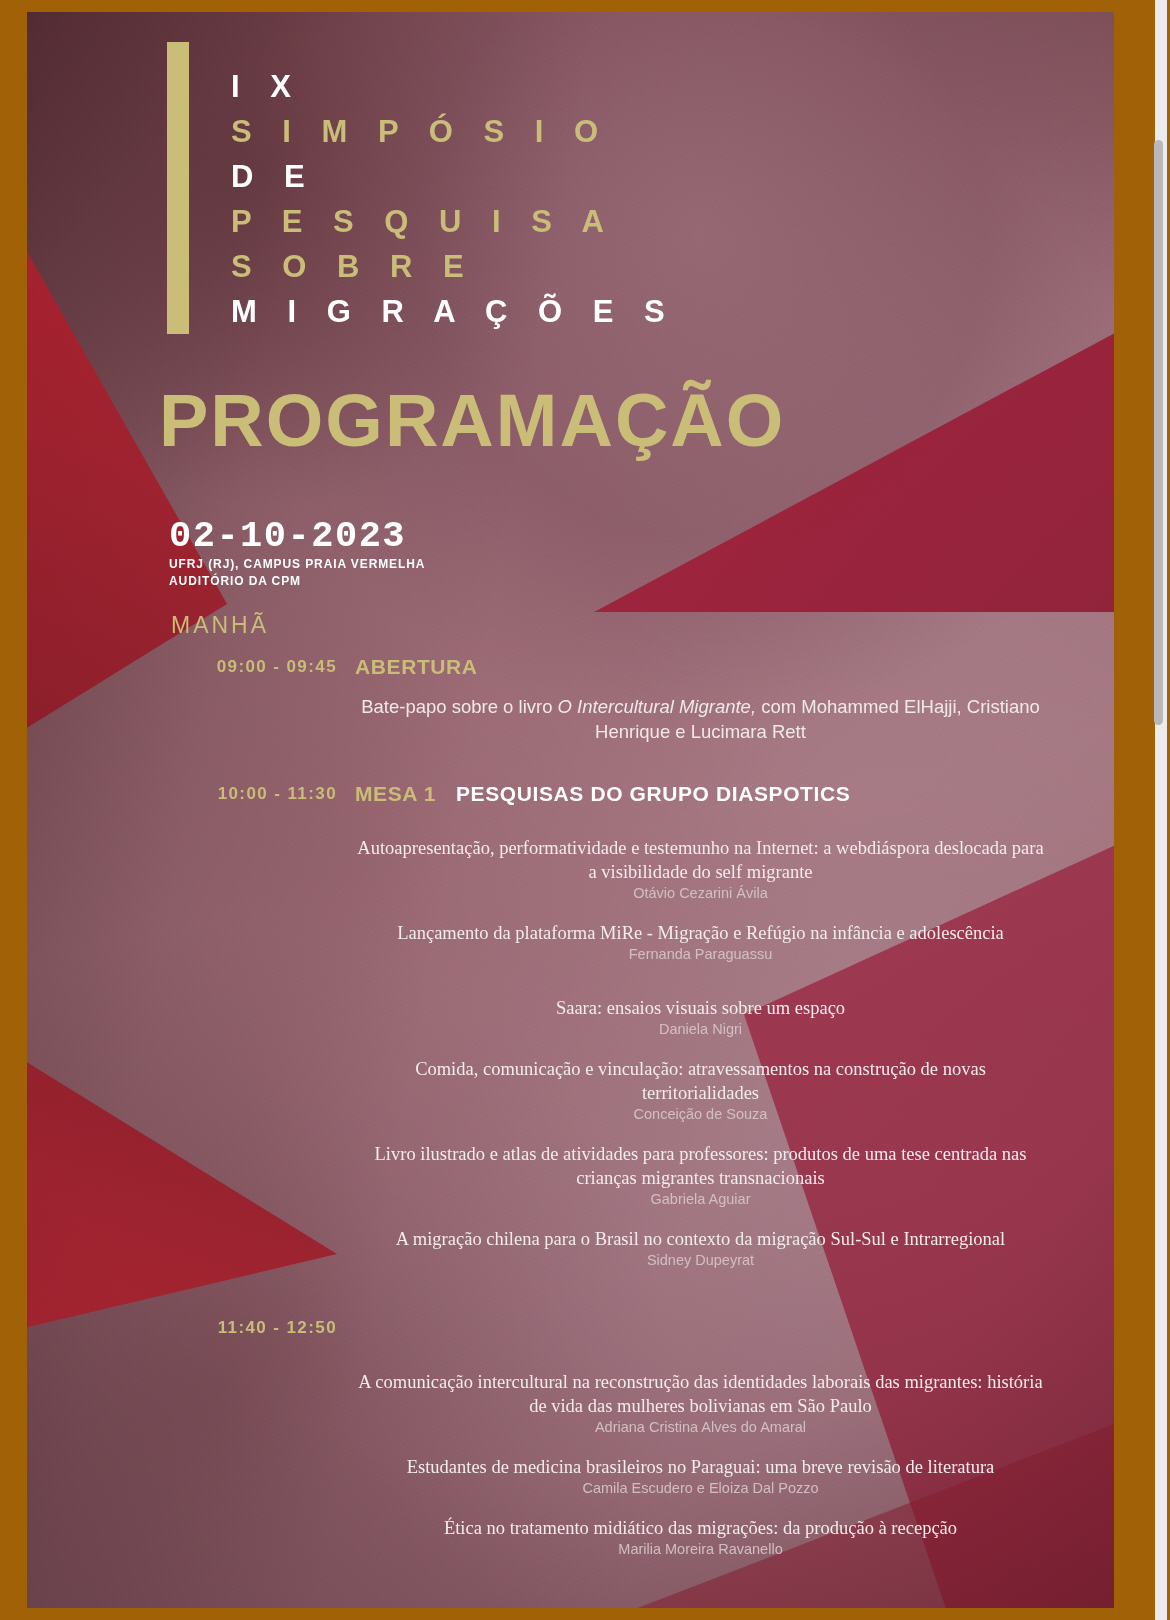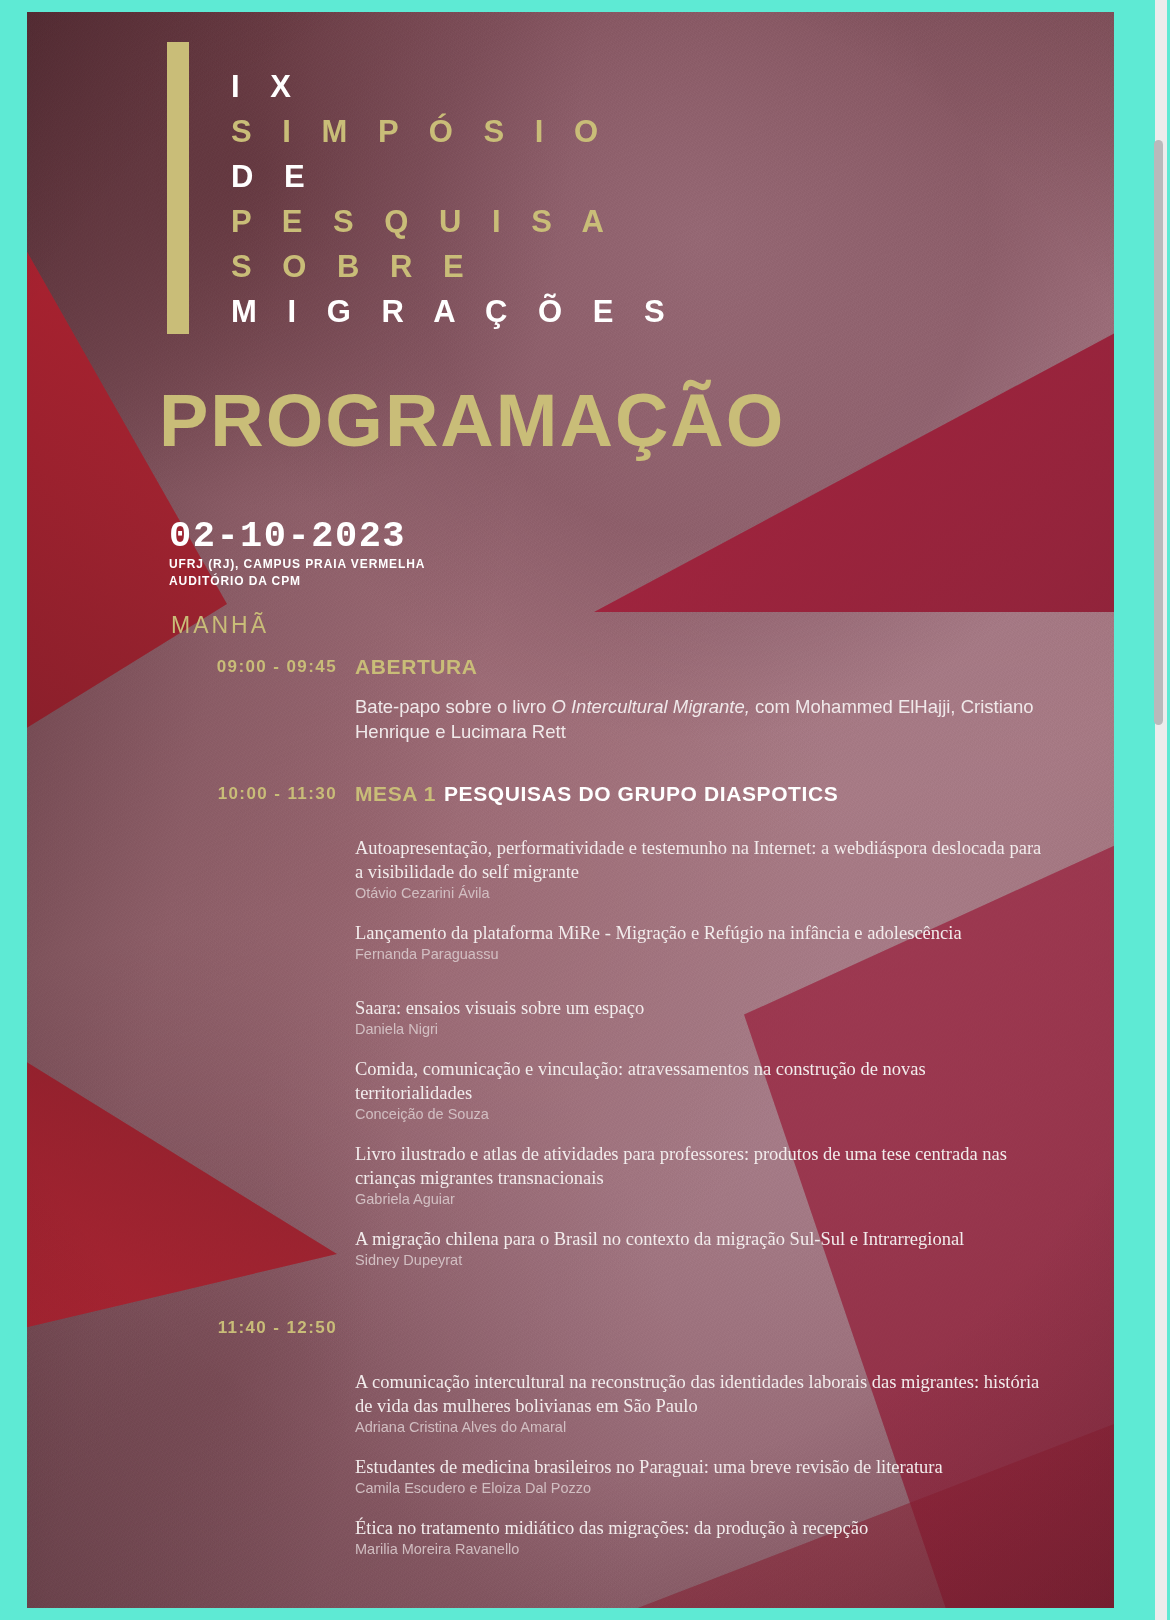--- a/index.html
+++ b/index.html
@@ -13,21 +13,21 @@
     height: 1620px;
     overflow: hidden;
     position: relative;
   }
 
   
   #viewer {
     position: absolute;
     left: 0; top: 0;
     width: 1170px; height: 1620px;
-    background: #5eead4;
+    background: #a16207;
   }
   #scrollbar-track {
     position: absolute;
     right: 3px; top: 0;
     width: 12px; height: 1620px;
     background: #ececec;
   }
   #scrollbar-thumb {
     position: absolute;
     right: 4px; top: 140px;
@@ -202,26 +202,27 @@
     position: absolute;
     left: 328px; top: -2px;
     color: #c9bd78;
     font-size: 21px;
     font-weight: bold;
     letter-spacing: .6px;
     white-space: nowrap;
   }
   .slot-title .mesa-name {
     color: #ffffff;
-    margin-left: 8px;
+    margin-left: 20px;
     text-align: center;
   }
   .session-body {
     margin-left: 328px;
     padding-right: 68px;
+    text-align: center;
   }
   .lead-text {
     color: #f0e9ea;
     font-size: 18.5px;
     line-height: 25px;
     margin-top: 9px;
   }
   .lead-text em { font-style: italic; }
 
   .paper { margin-top: 18px; }

